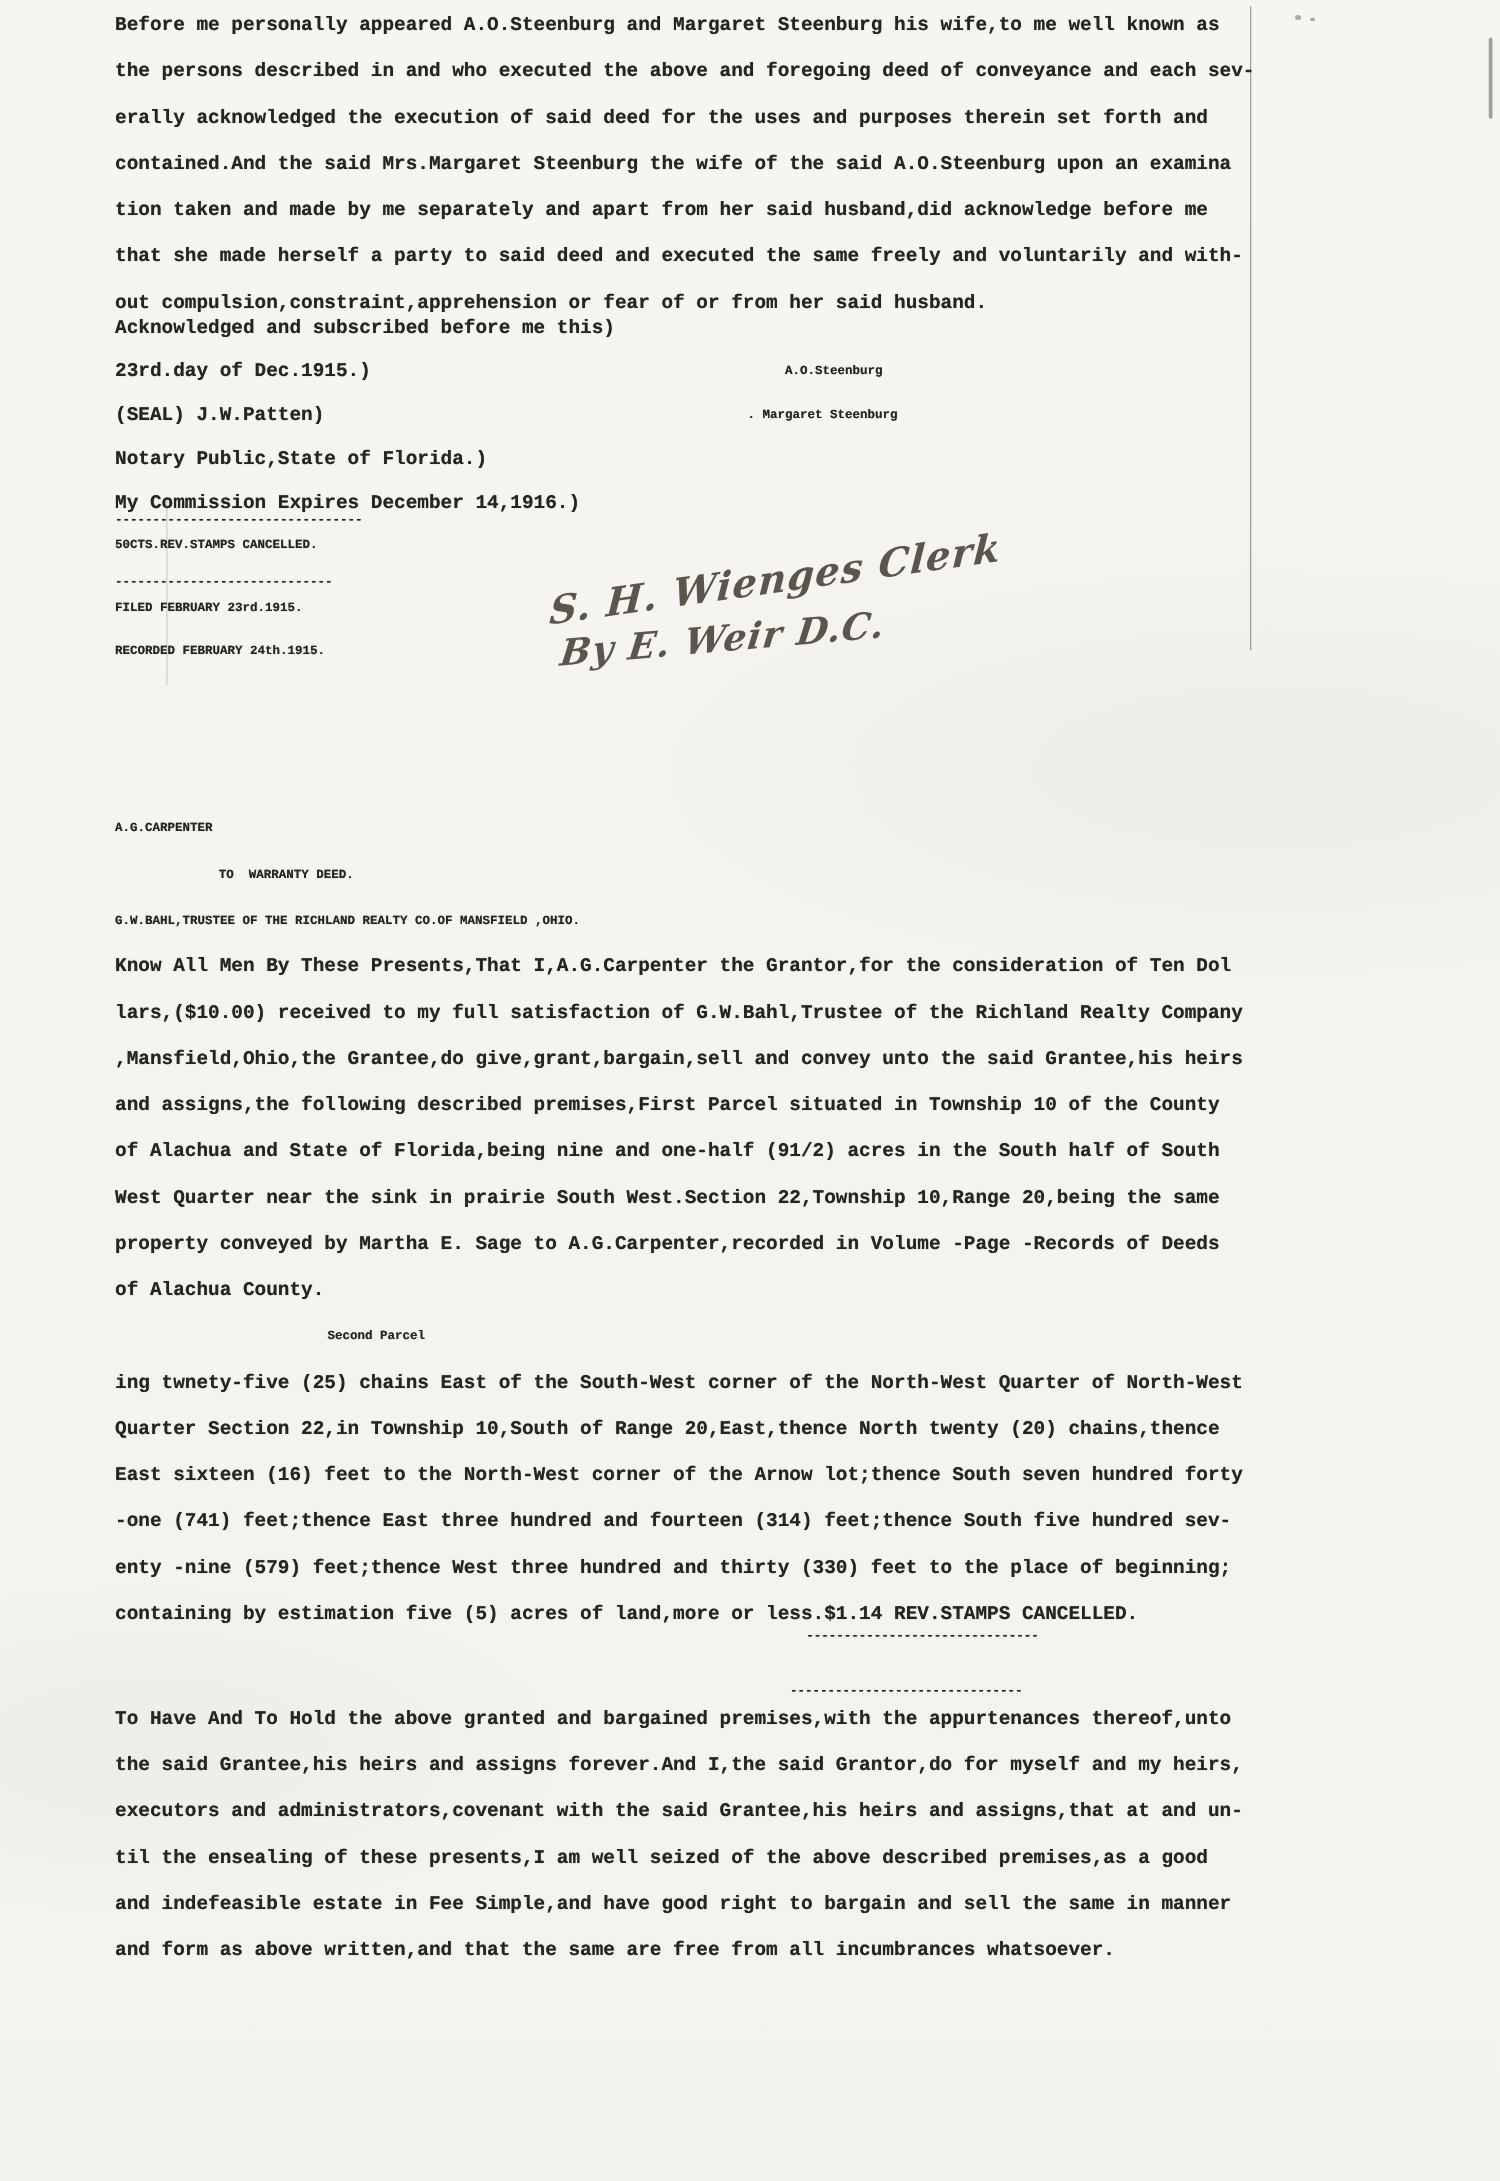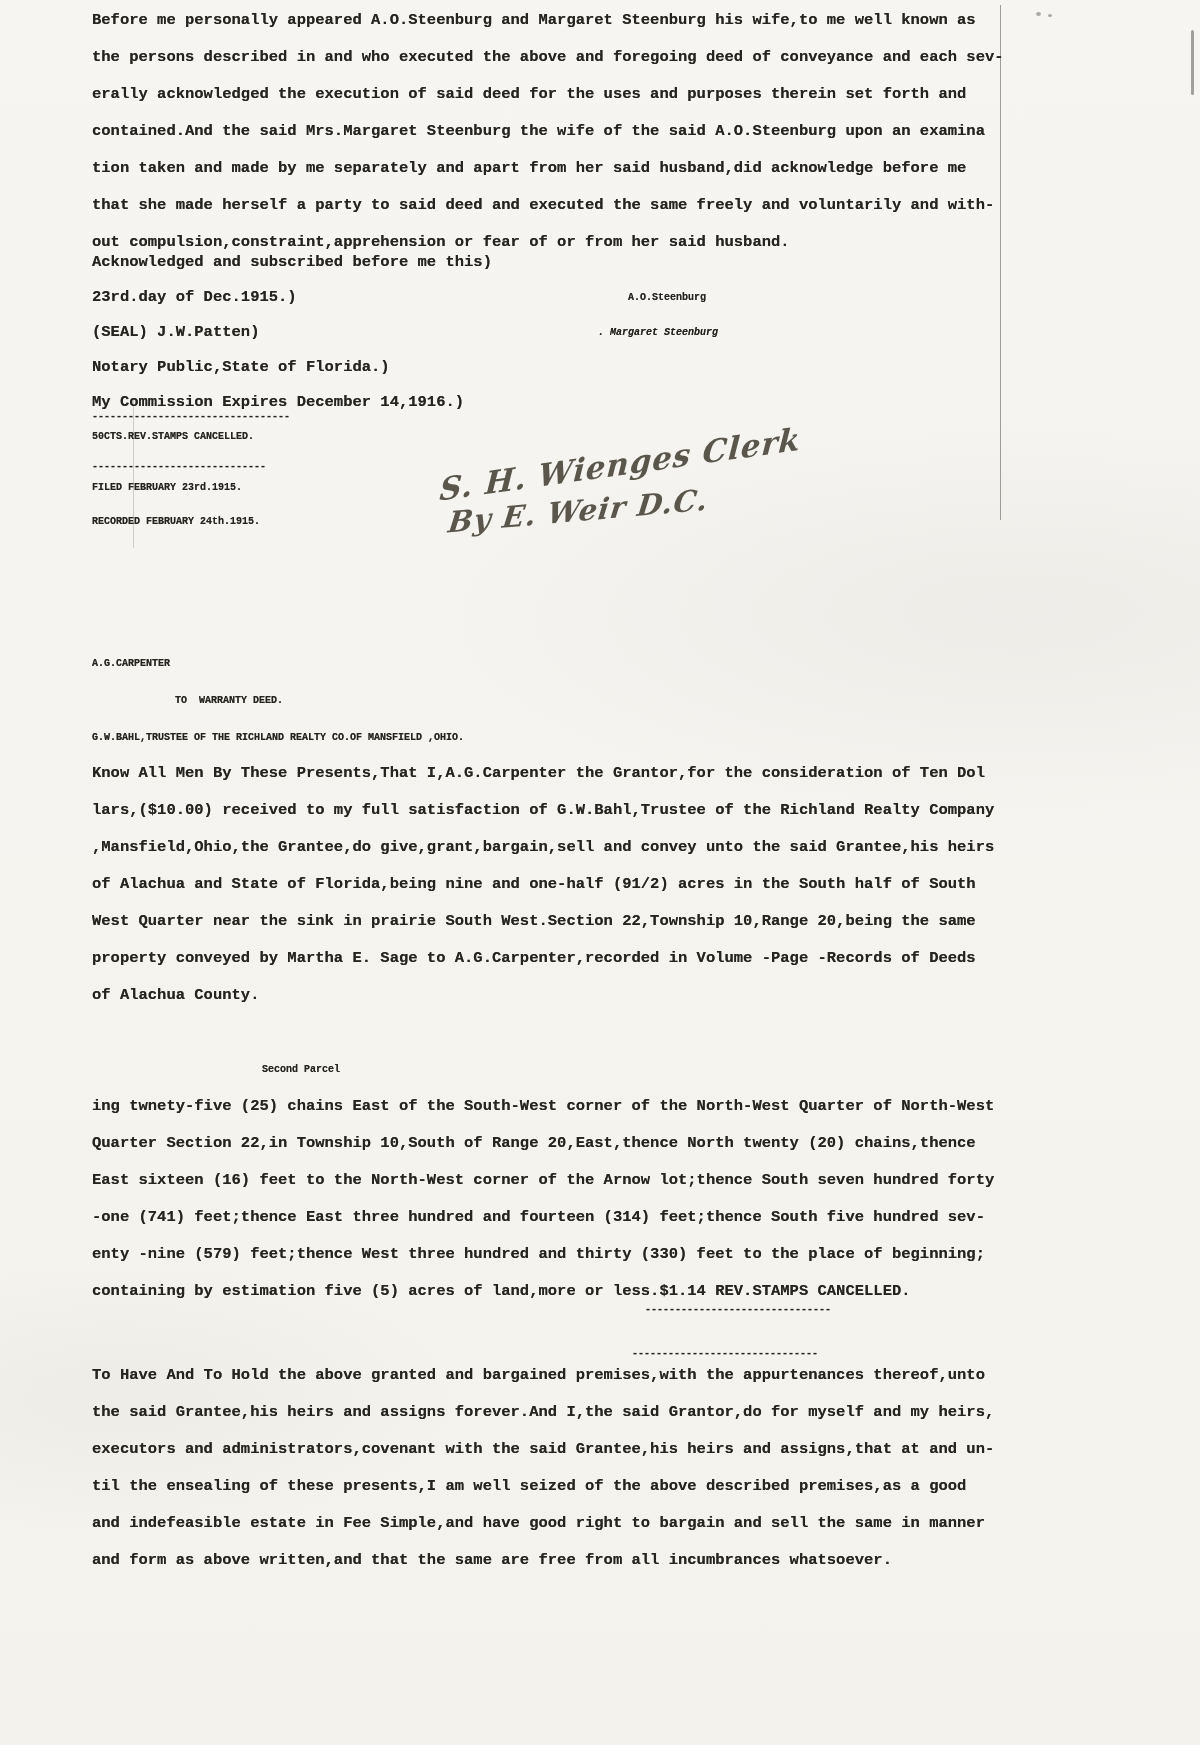--- a/index.html
+++ b/index.html
@@ -52,39 +52,40 @@
 
   <div class="block" style="top:245px;line-height:35px;">
       <div class="line">Acknowledged and subscribed before me this)</div>
       <div class="line">23rd.day of Dec.1915.)</div>
       <div class="line">(SEAL) J.W.Patten)</div>
       <div class="line">Notary Public,State of Florida.)</div>
       <div class="line">My Commission Expires December 14,1916.)</div>
     </div>
 
   <div class="t" style="left:628px;top:289px;">A.O.Steenburg</div>
-  <div class="t" style="left:598px;top:324px;font-style:italic;">. Margaret Steenburg</div>
+  <div class="t" style="left:598px;top:324px;">. Margaret Steenburg</div>
 
   <div class="t" style="left:92px;top:408px;">---------------------------------</div>
   <div class="t" style="left:92px;top:428px;">50CTS.REV.STAMPS CANCELLED.</div>
   <div class="t" style="left:92px;top:458px;">-----------------------------</div>
   <div class="t" style="left:92px;top:479px;">FILED FEBRUARY 23rd.1915.</div>
   <div class="t" style="left:92px;top:513px;">RECORDED FEBRUARY 24th.1915.</div>
 
   <div class="hand hand1">S. H. Wienges Clerk</div>
   <div class="hand hand2">By E. Weir D.C.</div>
 
   <div class="t" style="left:92px;top:655px;">A.G.CARPENTER</div>
   <div class="t" style="left:175px;top:692px;">TO  WARRANTY DEED.</div>
   <div class="t" style="left:92px;top:729px;">G.W.BAHL,TRUSTEE OF THE RICHLAND REALTY CO.OF MANSFIELD ,OHIO.</div>
 
   <div class="block" style="top:755px;">
       <div class="line">Know All Men By These Presents,That I,A.G.Carpenter the Grantor,for the consideration of Ten Dol</div>
       <div class="line">lars,($10.00) received to my full satisfaction of G.W.Bahl,Trustee of the Richland Realty Company</div>
       <div class="line">,Mansfield,Ohio,the Grantee,do give,grant,bargain,sell and convey unto the said Grantee,his heirs</div>
+      <div class="line">and assigns,the following described premises,First Parcel situated in Township 10 of the County</div>
       <div class="line">of Alachua and State of Florida,being nine and one-half (91/2) acres in the South half of South</div>
       <div class="line">West Quarter near the sink in prairie South West.Section 22,Township 10,Range 20,being the same</div>
       <div class="line">property conveyed by Martha E. Sage to A.G.Carpenter,recorded in Volume -Page -Records of Deeds</div>
       <div class="line">of Alachua County.</div>
     </div>
 
   <div class="t" style="left:262px;top:1061px;">Second Parcel</div>
   <div class="block" style="top:1088px;">
       <div class="line">ing twnety-five (25) chains East of the South-West corner of the North-West Quarter of North-West</div>
       <div class="line">Quarter Section 22,in Township 10,South of Range 20,East,thence North twenty (20) chains,thence</div>

